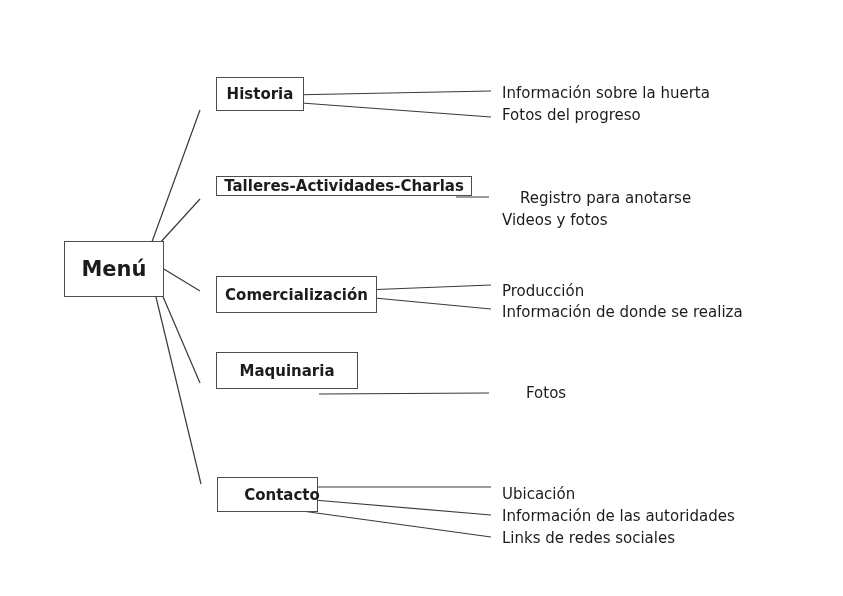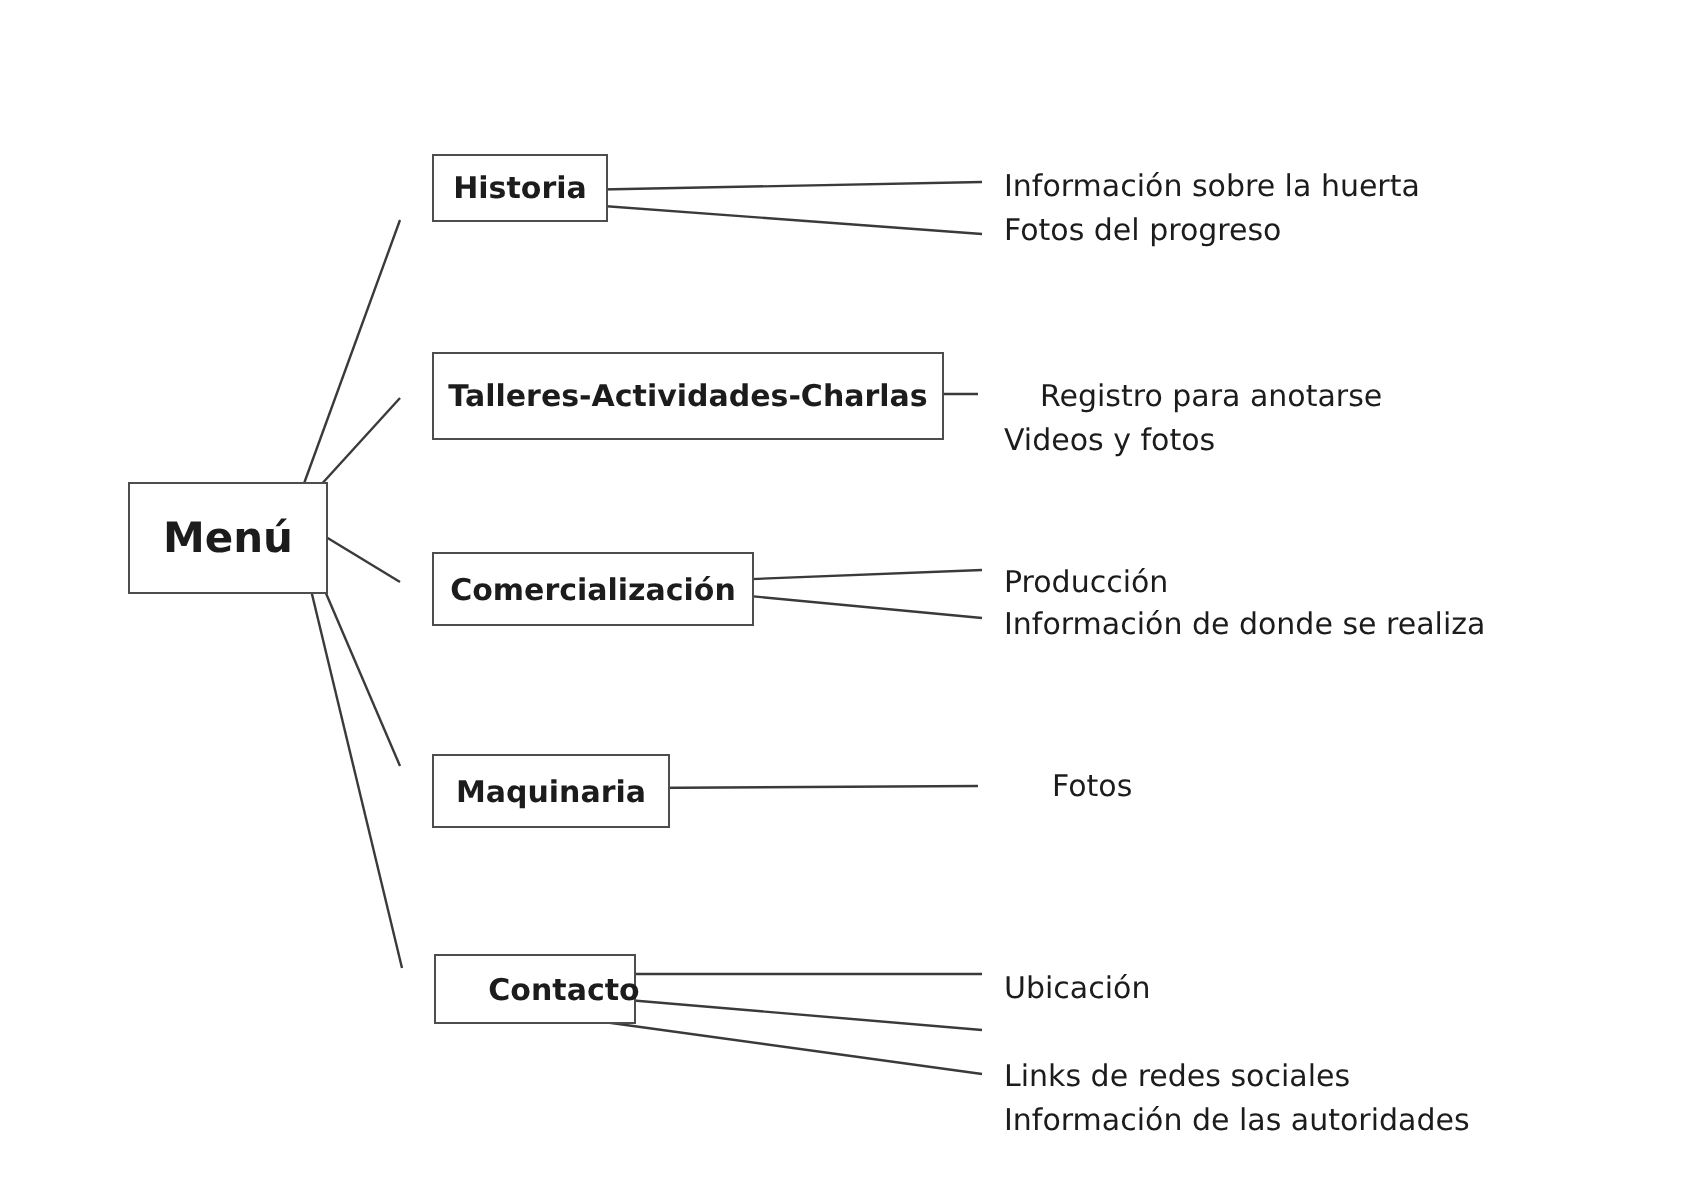--- a/index.html
+++ b/index.html
@@ -80,44 +80,44 @@
   </svg>
 
   <div class="node root" style="left:48px; top:241px; width:100px; height:56px;">
     <span>Menú</span>
   </div>
 
   <div class="node" style="left:200px; top:77px; width:88px; height:34px;">
     <span>Historia</span>
   </div>
 
-  <div class="node" style="left:200px; top:176px; width:256px; height:44px;">
+  <div class="node" style="left:200px; top:176px; width:256px; height:20px;">
     <span>Talleres-Actividades-Charlas</span>
   </div>
 
   <div class="node" style="left:200px; top:276px; width:161px; height:37px;">
     <span>Comercialización</span>
   </div>
 
-  <div class="node" style="left:200px; top:377px; width:119px; height:37px;">
+  <div class="node" style="left:200px; top:352px; width:142px; height:37px;">
     <span>Maquinaria</span>
   </div>
 
   <div class="node" style="left:201px; top:477px; width:101px; height:35px;padding-left:29px;">
     <span>Contacto</span>
   </div>
 
   <div class="leaf" style="left:502px; top:82px;">Información sobre la huerta</div>
   <div class="leaf" style="left:502px; top:104px;">Fotos del progreso</div>
 
   <div class="leaf" style="left:520px; top:187px;">Registro para anotarse</div>
   <div class="leaf" style="left:502px; top:209px;">Videos y fotos</div>
 
   <div class="leaf" style="left:502px; top:280px;">Producción</div>
   <div class="leaf" style="left:502px; top:301px;">Información de donde se realiza</div>
 
   <div class="leaf" style="left:502px; top:382px;margin-left:24px;">Fotos</div>
 
   <div class="leaf" style="left:502px; top:483px;">Ubicación</div>
-  <div class="leaf" style="left:502px; top:505px;margin-top:44px;">Información de las autoridades</div>
+  <div class="leaf" style="left:502px; top:505px;">Información de las autoridades</div>
   <div class="leaf" style="left:502px; top:527px;">Links de redes sociales</div>
 
 </div>
 
 </body></html>

